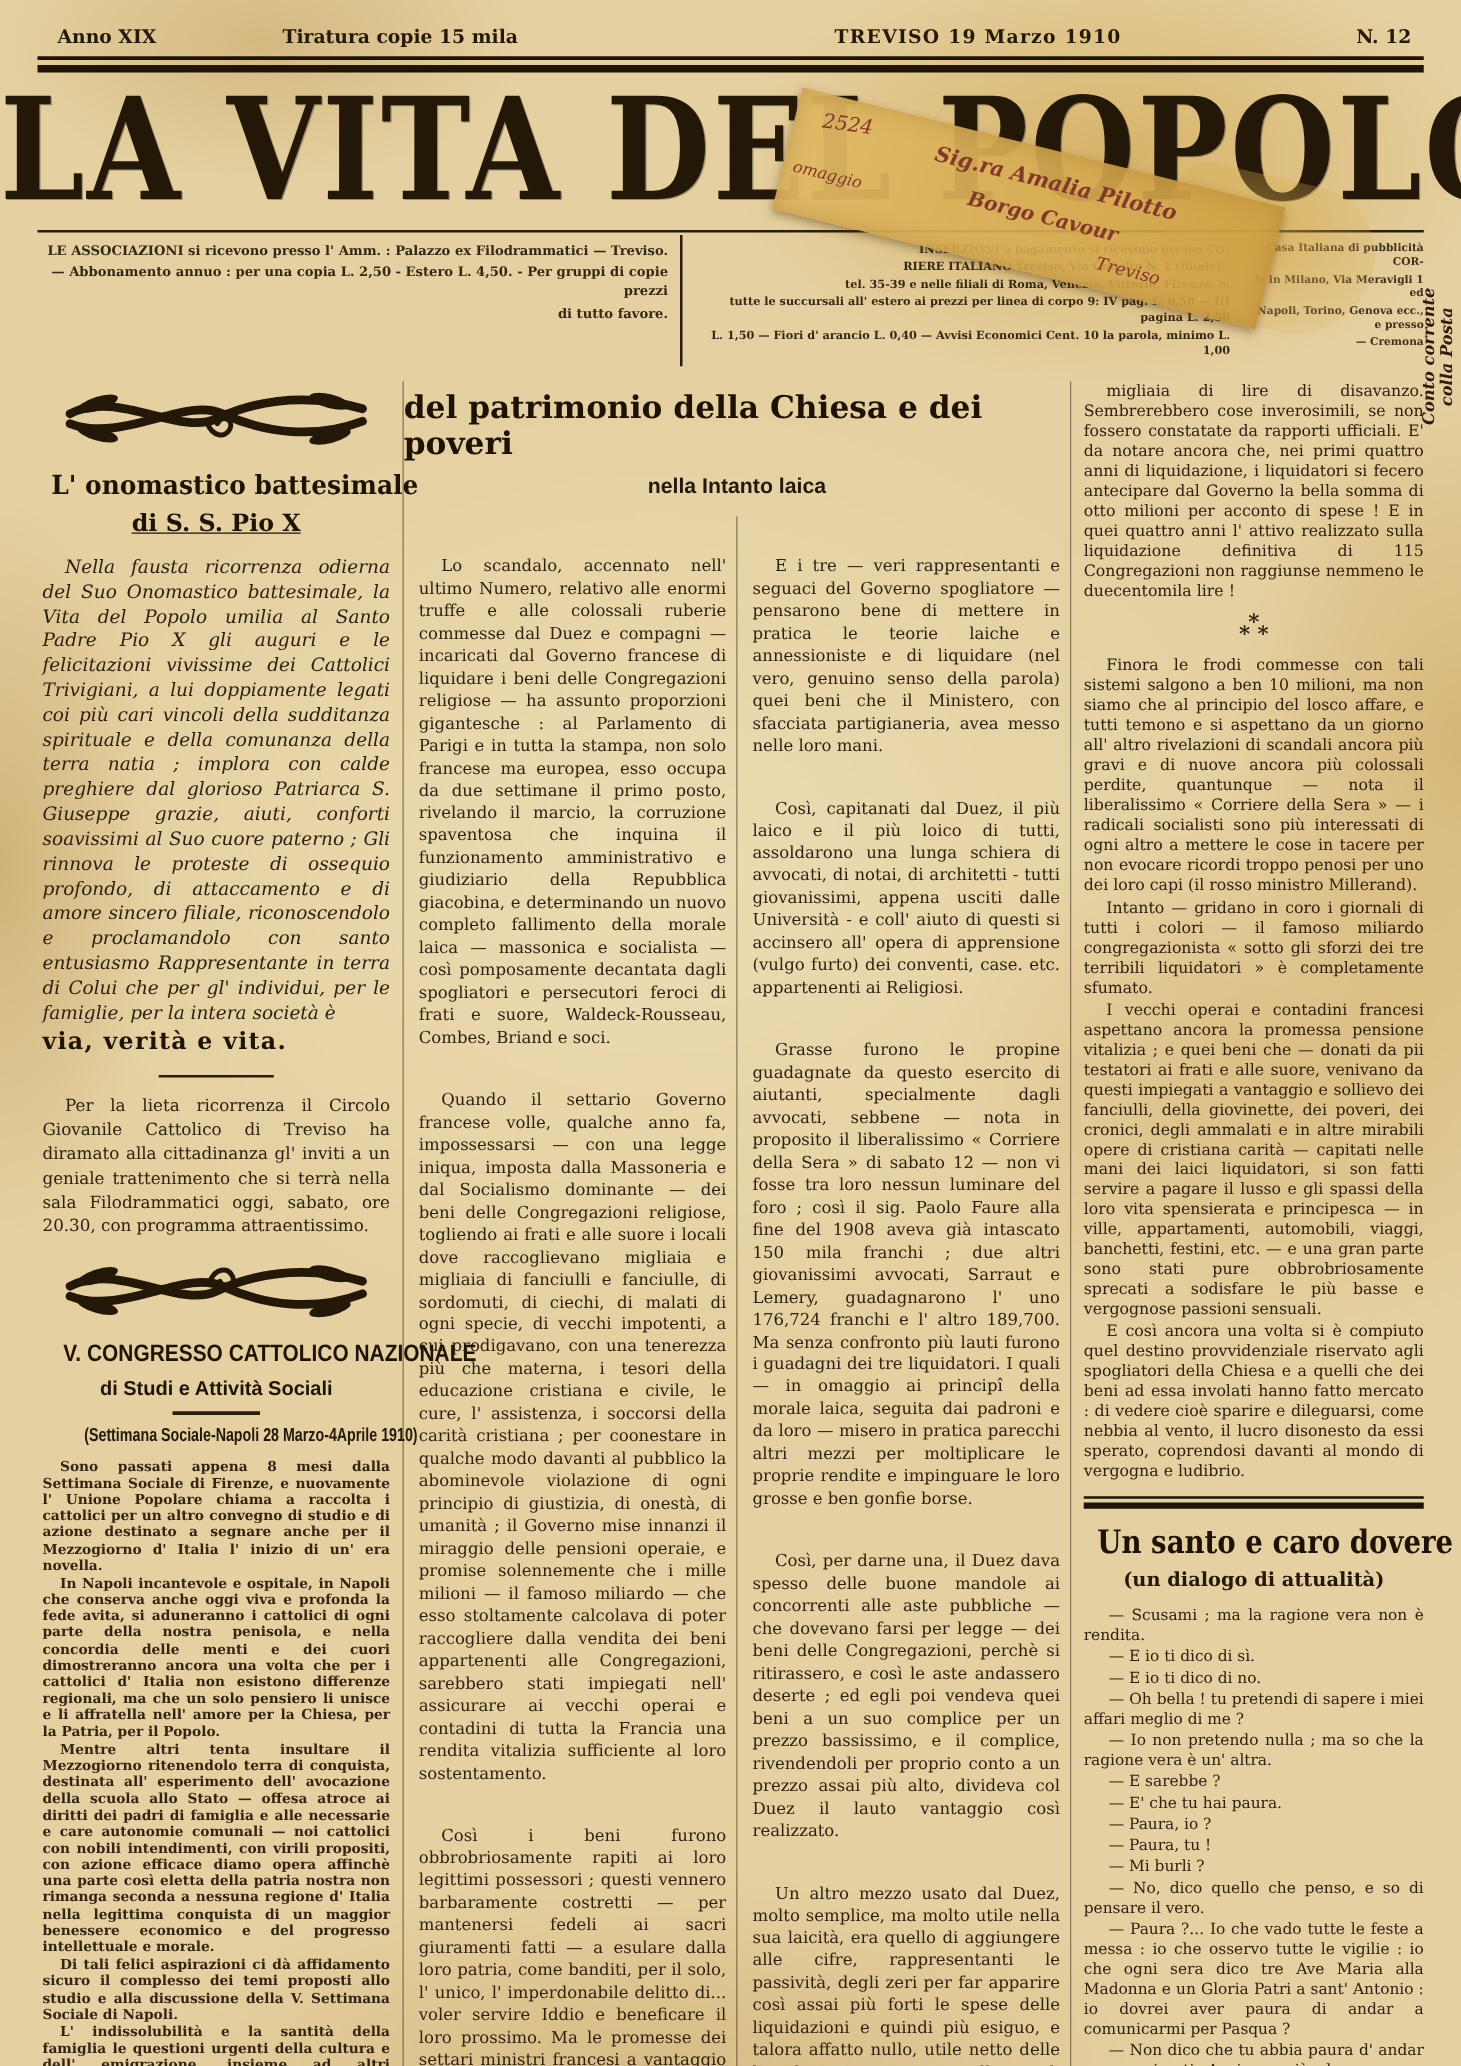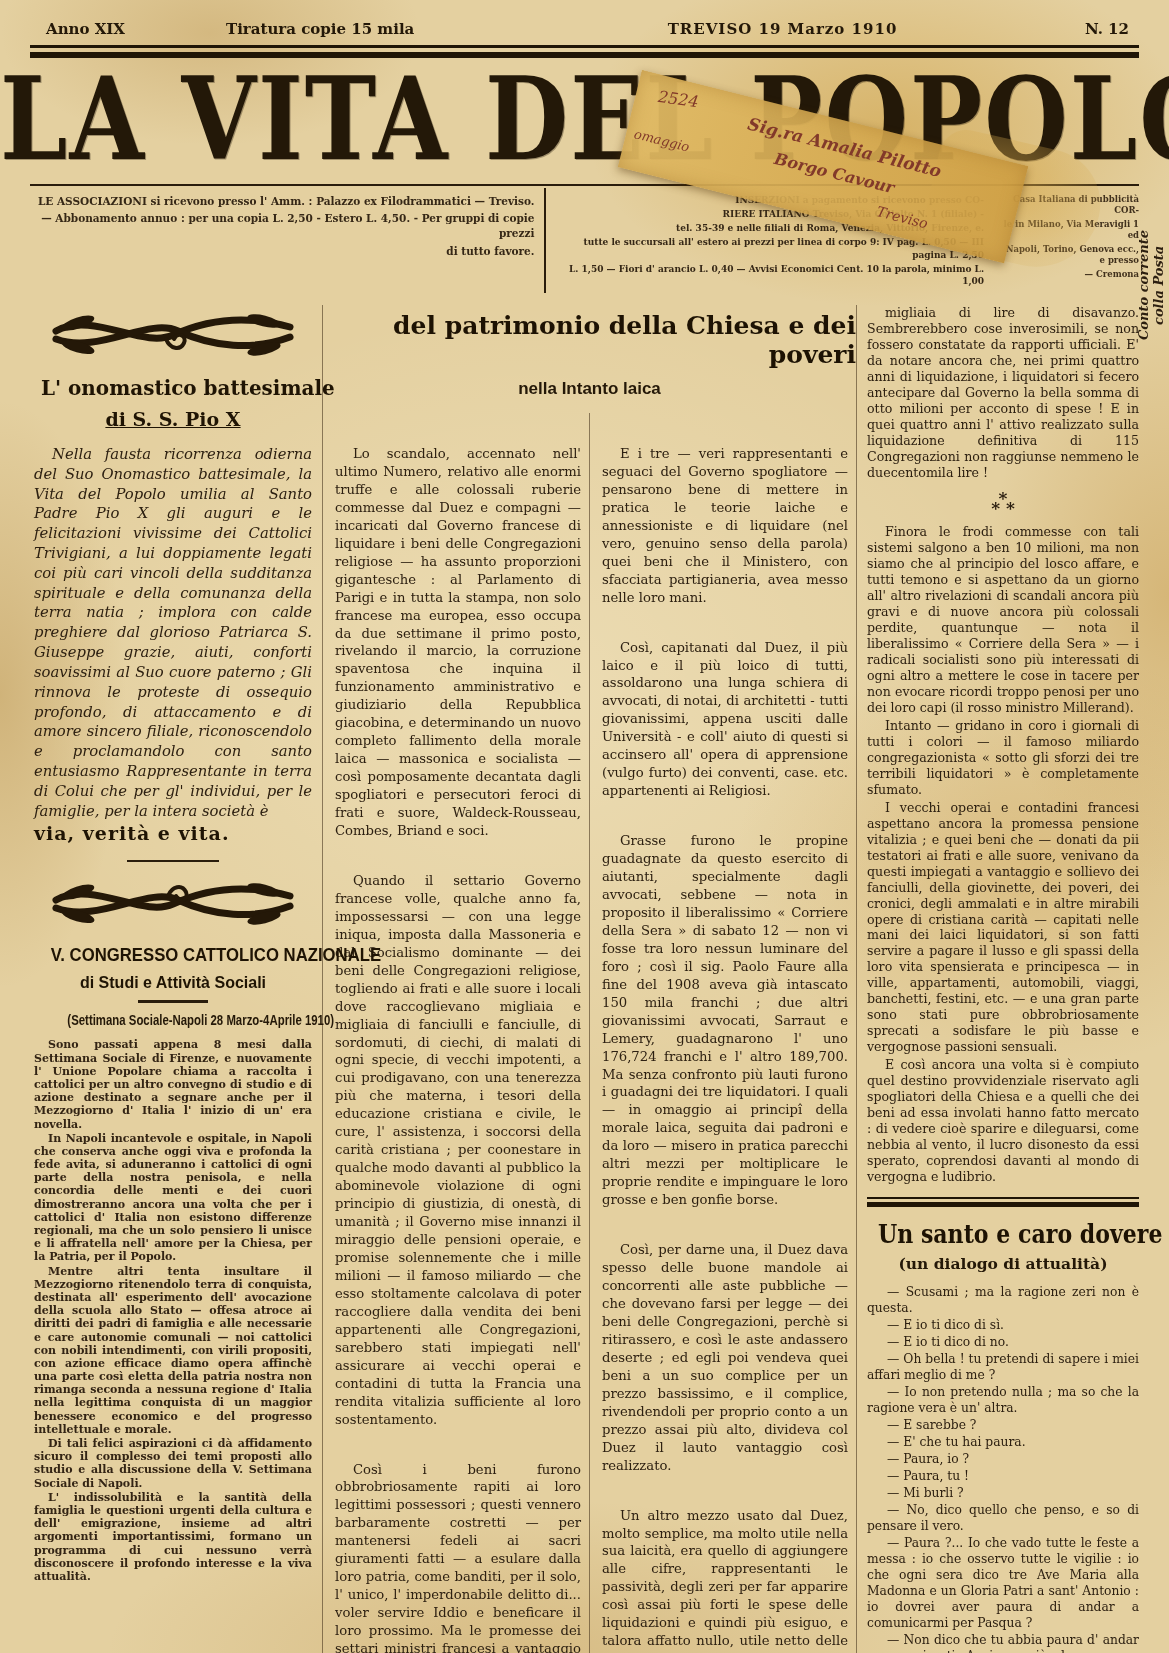--- a/index.html
+++ b/index.html
@@ -74,21 +74,21 @@
   .a2-title{font-family:"Liberation Sans",sans-serif;font-size:19px;font-weight:bold;text-align:center;
     white-space:nowrap;transform:scaleX(.88);margin-top:10px;color:#1f1404;}
   .a2-sub{font-family:"Liberation Sans",sans-serif;font-size:16px;font-weight:bold;text-align:center;margin-top:8px;color:#1f1404;}
   .short-thick-rule{width:70px;border-top:3px solid #2a1d0c;margin:8px auto;}
   .a2-dateline{font-family:"Liberation Sans",sans-serif;font-size:15px;font-weight:bold;text-align:center;
     white-space:nowrap;transform:scaleX(.76);margin:6px 0 10px 0;color:#241808;}
   .a2-body p{font-size:11px;line-height:1.2;text-indent:14px;margin-bottom:1px;font-weight:bold;color:#33241o;}
   .a2-body p{color:#332414;}
   
   .h1{font-size:36px;font-weight:bold;text-align:center;letter-spacing:4px;color:#1d1203;margin-top:2px;}
-  .h2{font-size:25px;font-weight:bold;text-align:right;margin-top:6px;color:#1d1203;}
+  .h2{font-size:25px;font-weight:bold;text-align:left;margin-top:6px;color:#1d1203;}
   .h3{font-family:"Liberation Sans",sans-serif;font-size:17px;font-weight:bold;text-align:center;margin:10px 0 14px 0;color:#241808;}
   .mcol p{font-size:13.2px;line-height:1.36;margin-bottom:2px;margin-top:32px;}
   .asterism{text-align:center;font-size:17px;font-weight:bold;line-height:.62;margin:12px 0 10px 0;text-indent:0;}
   .asterism span{display:block;text-indent:0;text-align:center;}
   
   .colD p{font-size:12.6px;line-height:1.27;margin-bottom:2px;}
   .colD .lead-italic{font-style:normal;}
   .heavy-rule{margin:12px 0 0 0;border-top:2px solid #1f1506;border-bottom:5px solid #1f1506;height:3px;}
   .a4-title{font-size:24px;font-weight:bold;text-align:center;white-space:nowrap;
     transform:scale(.92,1.08);margin-top:12px;color:#1d1203;}
@@ -167,20 +167,23 @@
           </g>
         </svg>
       </div>
       <div class="a1-title">L' onomastico battesimale</div>
       <div class="a1-sub">di S. S. Pio X</div>
       <div class="a1-body">
           <p>Nella fausta ricorrenza odierna del Suo Onomastico battesimale, la Vita del Popolo umilia al Santo Padre Pio X gli auguri e le felicitazioni vivissime dei Cattolici Trivigiani, a lui doppiamente legati coi più cari vincoli della sudditanza spirituale e della comunanza della terra natia ; implora con calde preghiere dal glorioso Patriarca S. Giuseppe grazie, aiuti, conforti soavissimi al Suo cuore paterno ; Gli rinnova le proteste di ossequio profondo, di attaccamento e di amore sincero filiale, riconoscendolo e proclamandolo con santo entusiasmo Rappresentante in terra di Colui che per gl' individui, per le famiglie, per la intera società è</p>
         </div>
       <p class="credo">via, verità e vita.</p>
       <div class="short-rule"></div>
+      <div class="a1-p2">
+          <p>Per la lieta ricorrenza il Circolo Giovanile Cattolico di Treviso ha diramato alla cittadinanza gl' inviti a un geniale trattenimento che si terrà nella sala Filodrammatici oggi, sabato, ore 20.30, con programma attraentissimo.</p>
+        </div>
       <div class="ornament" style="margin-top:16px;">
         <svg width="250" height="52" viewBox="0 0 250 52">
           <g fill="none" stroke="#241808" stroke-linecap="round">
             <path d="M8 22 C45 2, 95 40, 125 26 C160 10, 200 6, 242 18" stroke-width="7"></path>
             <path d="M8 30 C50 46, 100 8, 130 22 C165 38, 205 42, 242 28" stroke-width="7"></path>
             <path d="M120 18 c4 -10 14 -12 18 -4 c3 7 -6 12 -10 4" stroke-width="4"></path>
           </g>
           <g fill="#241808">
             <ellipse cx="30" cy="14" rx="17" ry="5.5" transform="rotate(-18 30 14)"></ellipse>
             <ellipse cx="216" cy="12" rx="17" ry="5.5" transform="rotate(14 216 12)"></ellipse>
@@ -238,21 +241,21 @@
       <div>
           <p>Finora le frodi commesse con tali sistemi salgono a ben 10 milioni, ma non siamo che al principio del losco affare, e tutti temono e si aspettano da un giorno all' altro rivelazioni di scandali ancora più gravi e di nuove ancora più colossali perdite, quantunque — nota il liberalissimo « Corriere della Sera » — i radicali socialisti sono più interessati di ogni altro a mettere le cose in tacere per non evocare ricordi troppo penosi per uno dei loro capi (il rosso ministro Millerand).</p>
           <p>Intanto — gridano in coro i giornali di tutti i colori — il famoso miliardo congregazionista « sotto gli sforzi dei tre terribili liquidatori » è completamente sfumato.</p>
           <p>I vecchi operai e contadini francesi aspettano ancora la promessa pensione vitalizia ; e quei beni che — donati da pii testatori ai frati e alle suore, venivano da questi impiegati a vantaggio e sollievo dei fanciulli, della giovinette, dei poveri, dei cronici, degli ammalati e in altre mirabili opere di cristiana carità — capitati nelle mani dei laici liquidatori, si son fatti servire a pagare il lusso e gli spassi della loro vita spensierata e principesca — in ville, appartamenti, automobili, viaggi, banchetti, festini, etc. — e una gran parte sono stati pure obbrobriosamente sprecati a sodisfare le più basse e vergognose passioni sensuali.</p>
           <p>E così ancora una volta si è compiuto quel destino provvidenziale riservato agli spogliatori della Chiesa e a quelli che dei beni ad essa involati hanno fatto mercato : di vedere cioè sparire e dileguarsi, come nebbia al vento, il lucro disonesto da essi sperato, coprendosi davanti al mondo di vergogna e ludibrio.</p>
         </div>
       <div class="heavy-rule"></div>
       <div class="a4-title">Un santo e caro dovere</div>
       <div class="a4-sub">(un dialogo di attualità)</div>
       <div class="dialog">
-          <p>— Scusami ; ma la ragione zeri non è questa.</p>
+          <p>— Scusami ; ma la ragione vera non è rendita.</p>
           <p>— E io ti dico di sì.</p>
           <p>— E io ti dico di no.</p>
           <p>— Oh bella ! tu pretendi di sapere i miei affari meglio di me ?</p>
           <p>— Io non pretendo nulla ; ma so che la ragione vera è un' altra.</p>
           <p>— E sarebbe ?</p>
           <p>— E' che tu hai paura.</p>
           <p>— Paura, io ?</p>
           <p>— Paura, tu !</p>
           <p>— Mi burli ?</p>
           <p>— No, dico quello che penso, e so di pensare il vero.</p>

